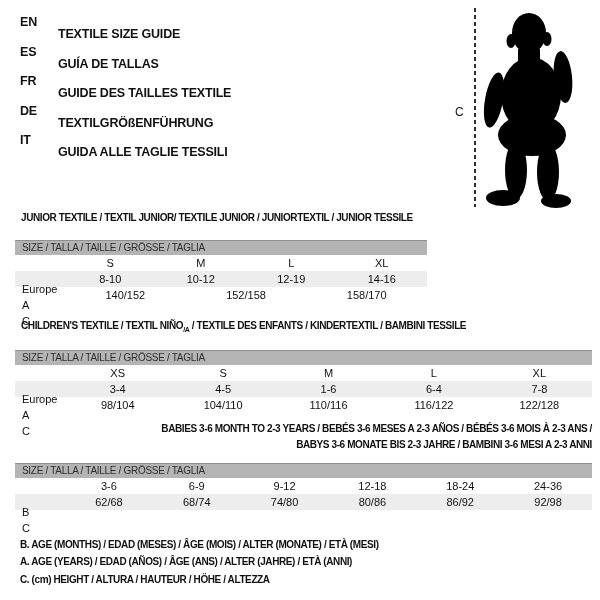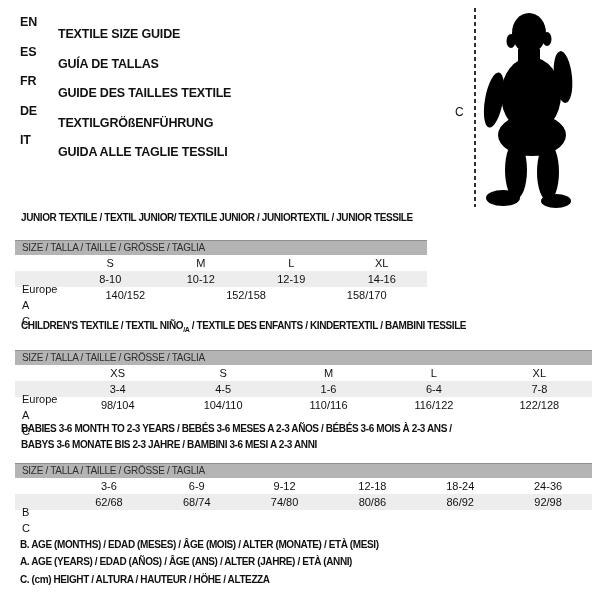--- a/index.html
+++ b/index.html
@@ -38,21 +38,21 @@
   .t-row{display:flex;height:16px;line-height:16px;font-size:11px;}
   .t-row.shaded{background:#ededed;}
   .t-cell{flex:1;text-align:center;white-space:nowrap;}
   .t-cell.lbl{flex:0 0 43px;text-align:left;padding-left:7px;margin-top:26px;}
 
   #t1{top:211px;width:412px;}
   #t1 .t-title{margin-bottom:16px;}
   #t2{top:319px;width:577px;}
   #t2 .t-title{margin-bottom:14px;}
   #t3{top:421px;width:577px;}
-  #t3 .t-title{line-height:16px;margin-bottom:10px;}
+  #t3 .t-title{line-height:16px;margin-bottom:10px;text-align:right;}
 
   
   .footnotes{position:absolute;left:20px;top:536px;}
   .footnote{font-size:10px;font-weight:700;letter-spacing:-0.4px;line-height:17.4px;white-space:nowrap;}
 </style>
 </head>
 <body>
 
 <div class="canvas">
 

